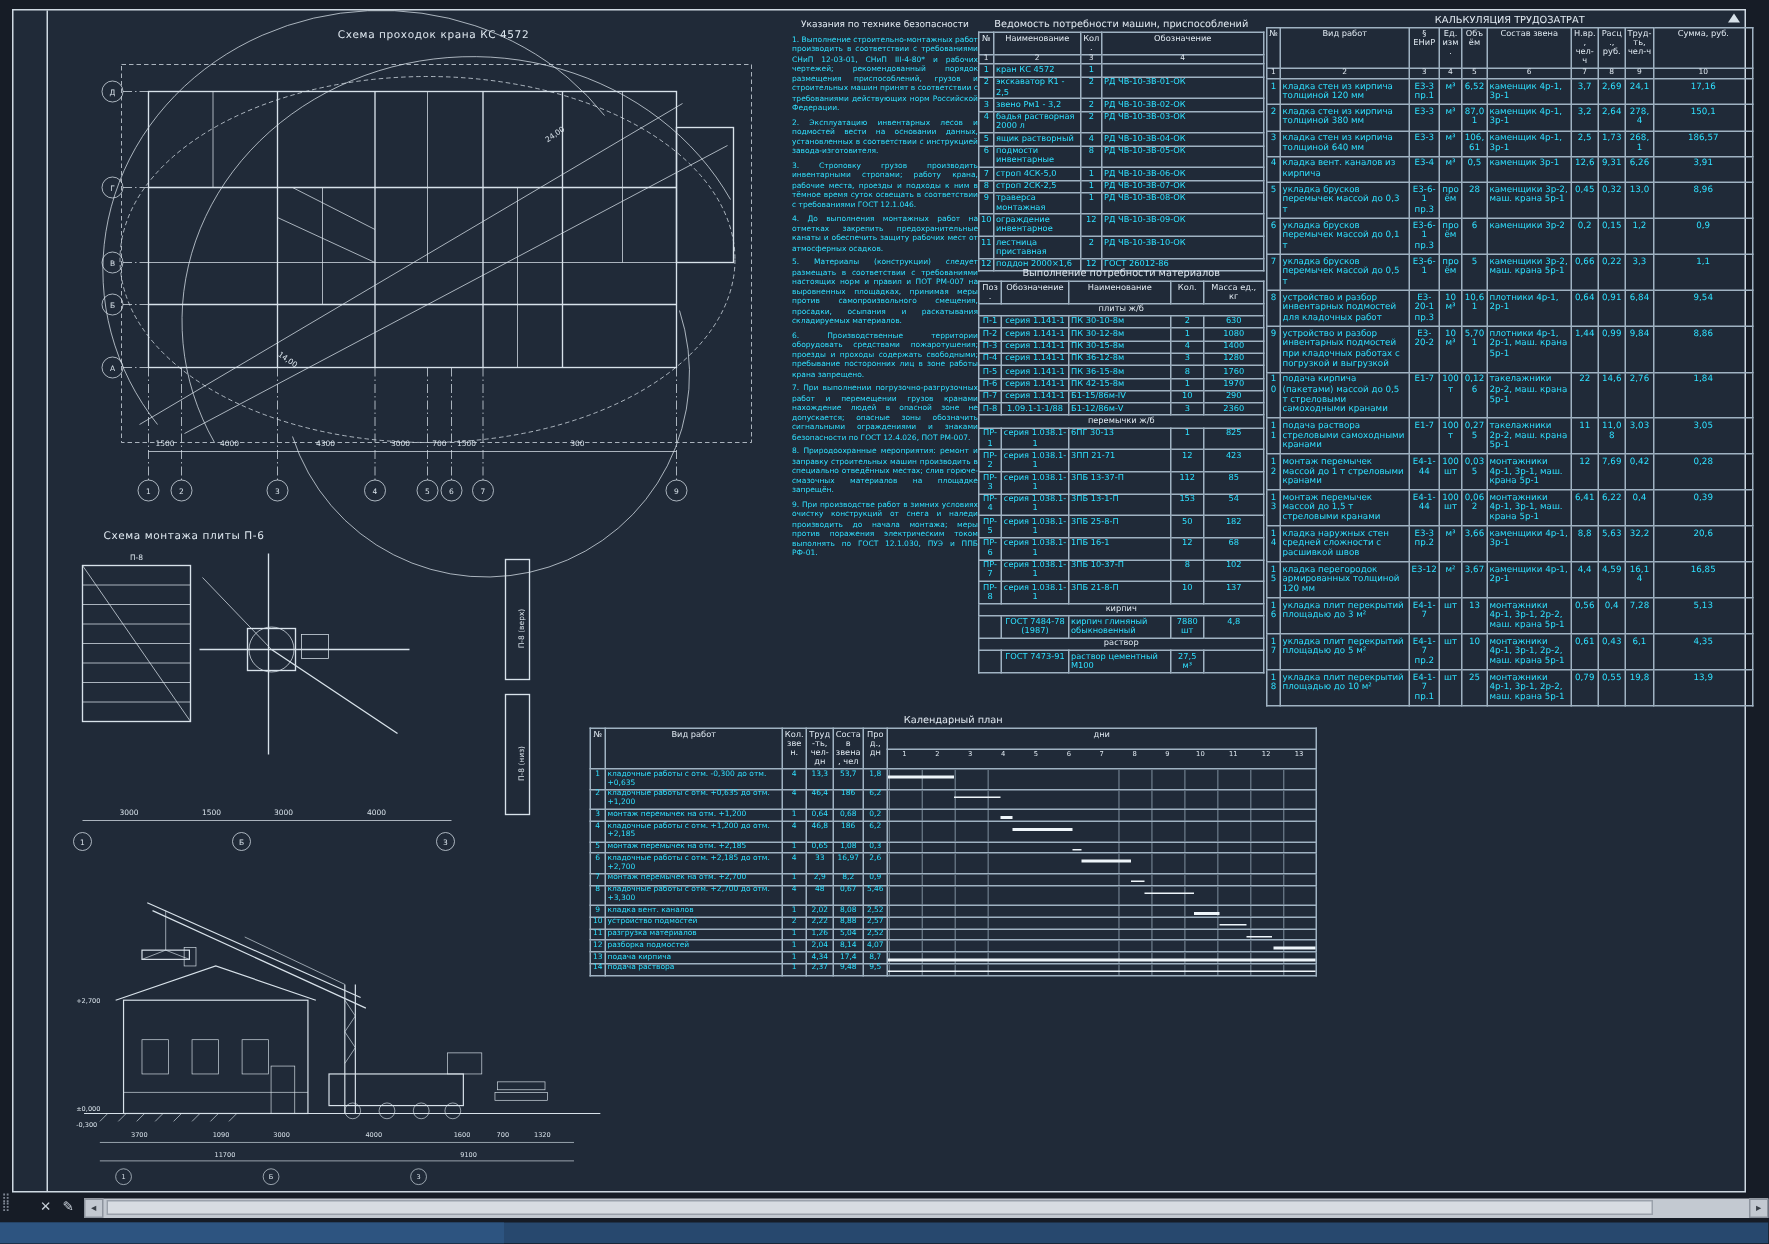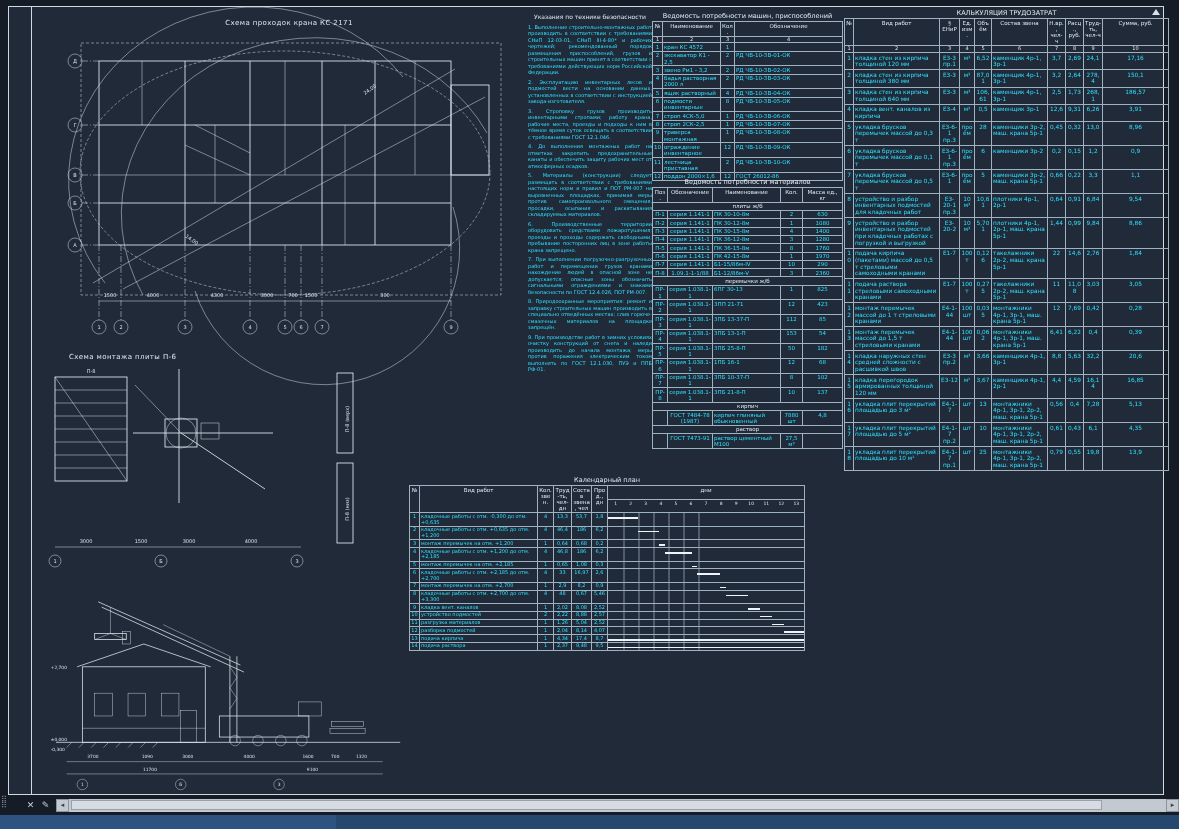--- a/index.html
+++ b/index.html
@@ -51,21 +51,21 @@
   .status-seg{position:absolute;left:0;top:0;width:336px;height:14px;background:#2d5480}
 </style>
 </head>
 <body>
 
 <div id="screen">
   <div class="sheet">
     <div class="vline"></div>
     <div class="corner"></div>
 
-    <div class="dtitle" style="left:150px;top:12px;width:260px;text-align:center">Схема проходок крана КС 2171</div>
+    <div class="dtitle" style="left:150px;top:12px;width:260px;text-align:center">Схема проходок крана КС 4572</div>
 
     <svg style="left:26px;top:18px" width="492" height="342" viewBox="0 0 492 342">
       <g>
         <rect x="46" y="18" width="420" height="252" class="s t dash"></rect>
         <ellipse cx="250" cy="148" rx="205" ry="122" class="s t dash"></ellipse>
       </g>
       <g>
         <rect x="64" y="36" width="352" height="184" class="s"></rect>
         <rect x="416" y="60" width="38" height="90" class="s"></rect>
         <line x1="64" y1="100" x2="416" y2="100" class="s"></line>
@@ -384,21 +384,21 @@
               <td>12</td>
               <td>поддон 2000×1,6</td>
               <td>12</td>
               <td>ГОСТ 26012-86</td>
             </tr>
           </tbody>
       </table>
     </div>
 
     <div class="tblwrap" style="left:643px;top:170px;width:191px">
-      <div class="tbl-title">Ведомость потребности материалов</div>
+      <div class="tbl-title">Выполнение потребности материалов</div>
       <table>
         <colgroup>
             <col style="width:15px">
             <col style="width:45px">
             <col style="width:68px">
             <col style="width:22px">
             <col>
           </colgroup>
         <tbody id="materials-body">
             <tr>
@@ -803,21 +803,21 @@
               <td>монтажники 4р-1, 3р-1, 2р-2, маш. крана 5р-1</td>
               <td>0,79</td>
               <td>0,55</td>
               <td>19,8</td>
               <td>13,9</td>
             </tr>
           </tbody>
       </table>
     </div>
 
-    <div class="tblwrap" style="left:400px;top:468px;width:396px">
+    <div class="tblwrap" style="left:384px;top:468px;width:485px">
       <div class="tbl-title">Календарный план</div>
       <table>
         <colgroup>
             <col style="width:10px">
             <col style="width:118px">
             <col style="width:16px">
             <col style="width:18px">
             <col style="width:20px">
             <col style="width:16px">
             <col>

